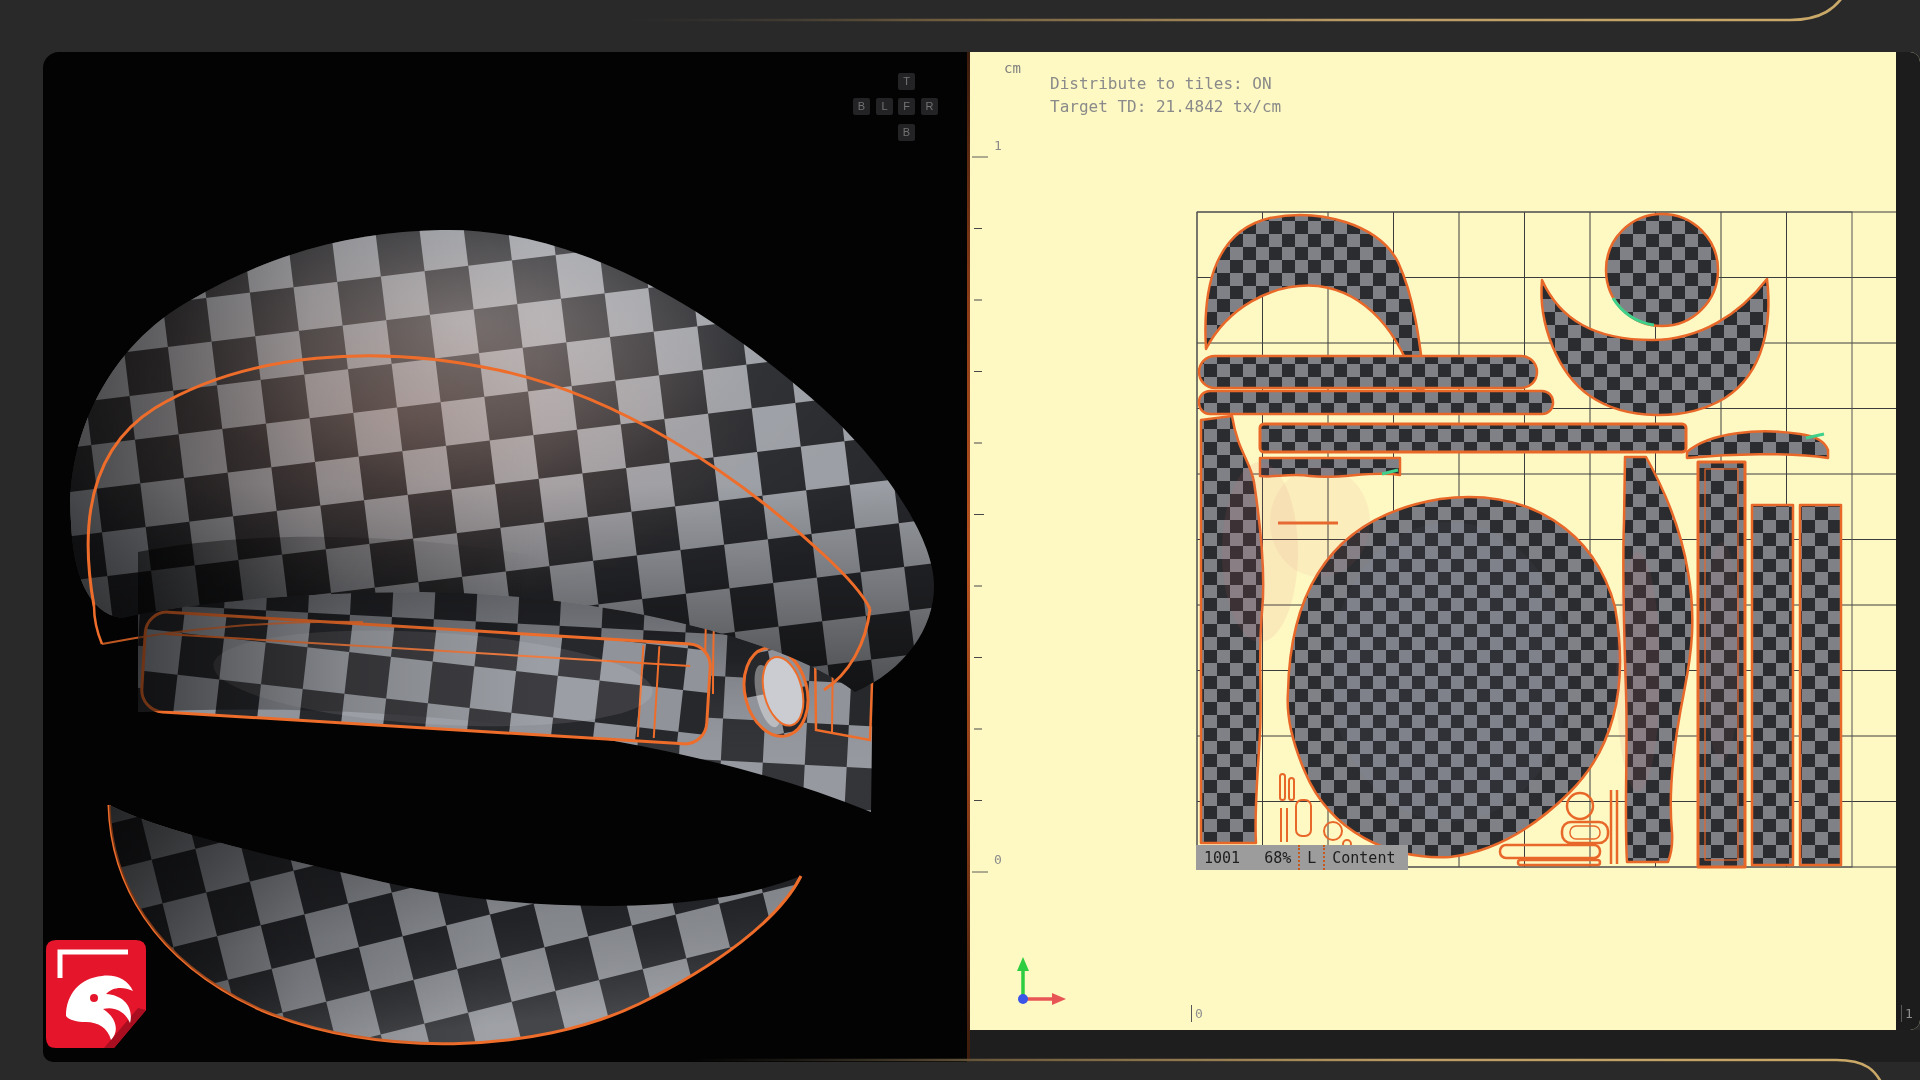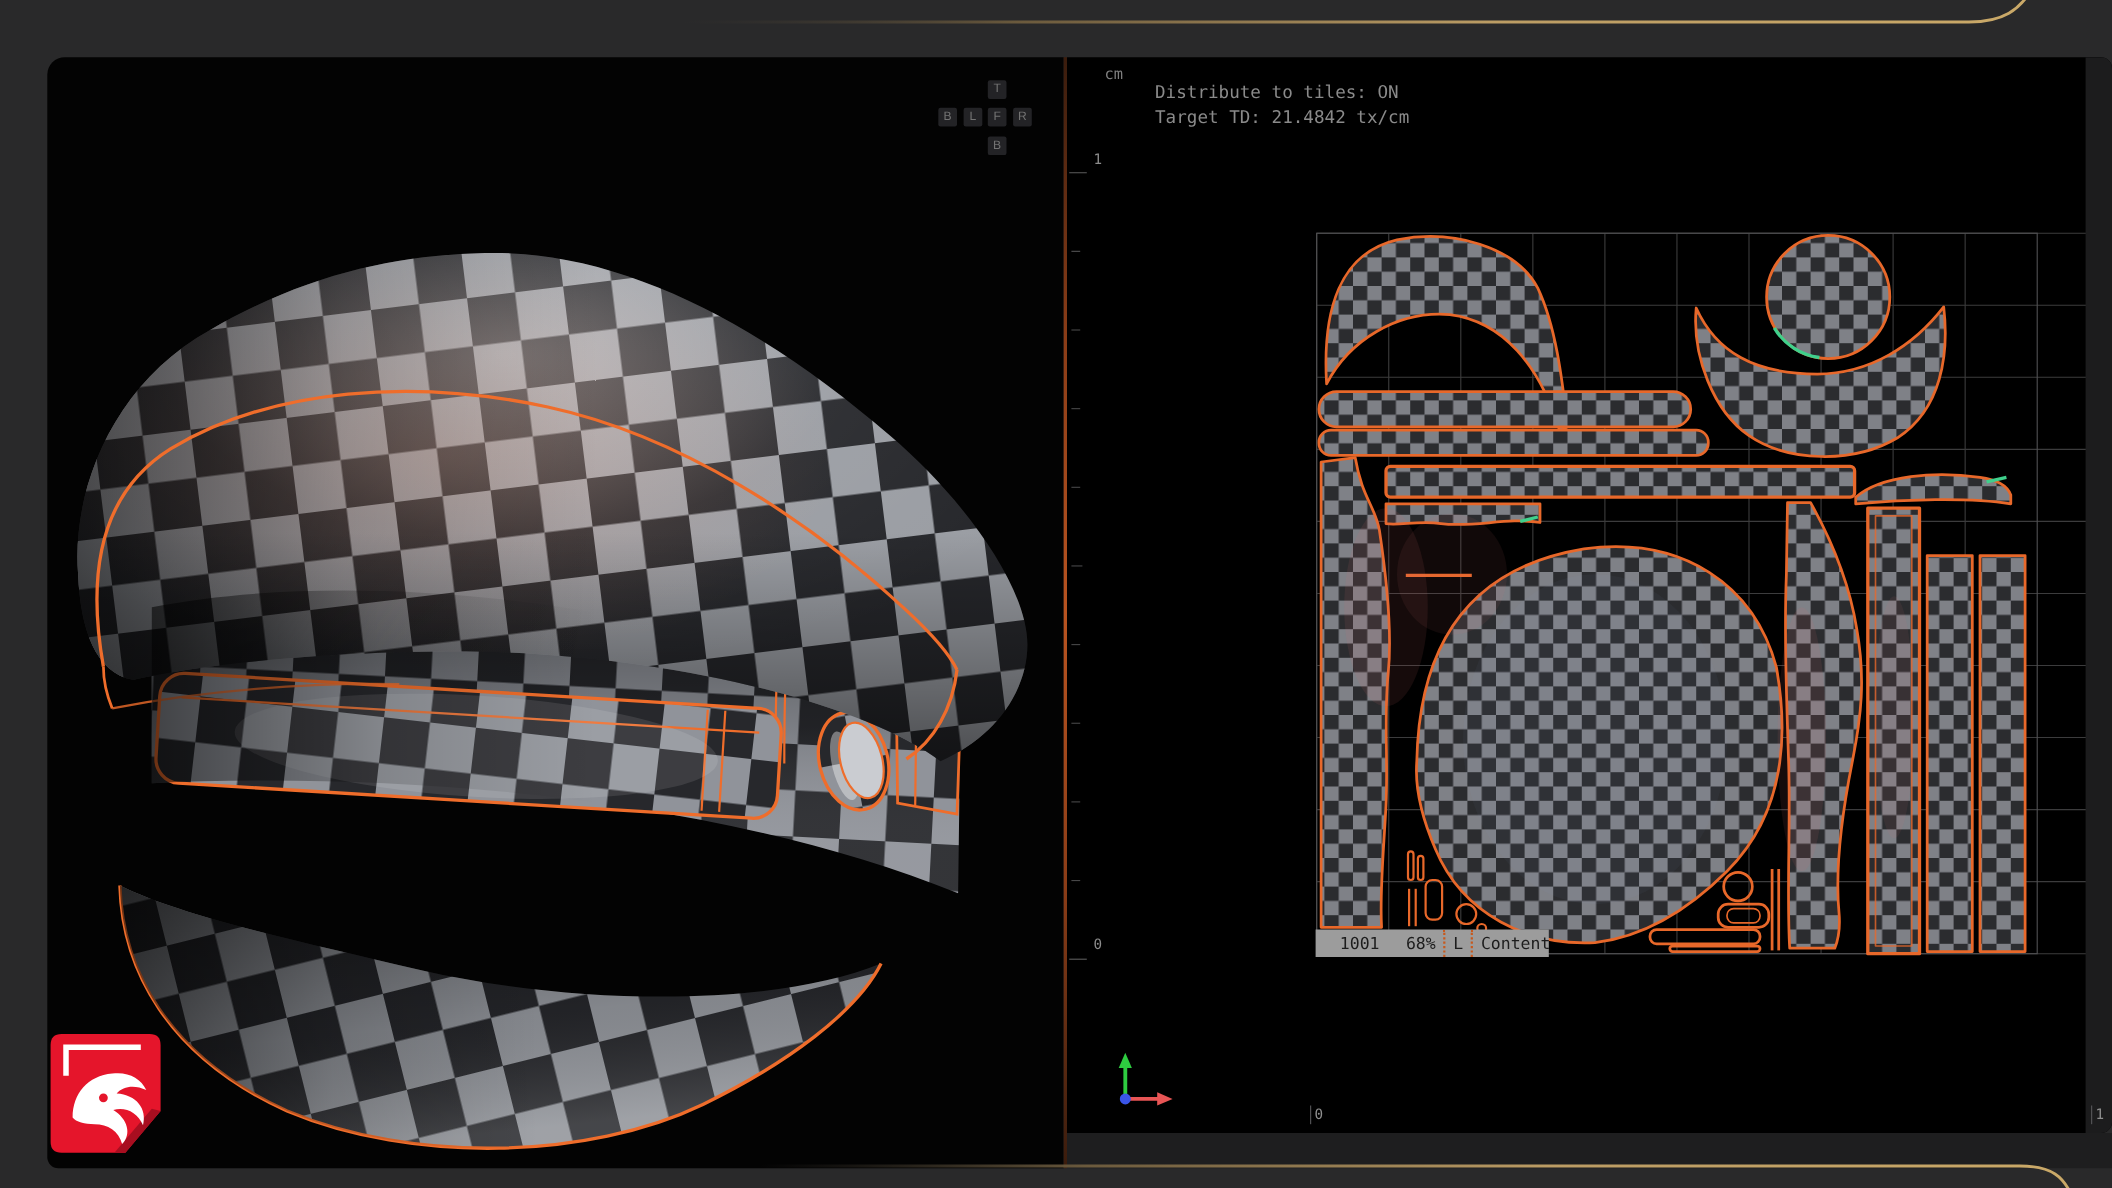--- a/index.html
+++ b/index.html
@@ -11,33 +11,33 @@
   .vp3d svg{position:absolute;left:0;top:0;}
   
   .vcube{position:absolute;left:810px;top:21px;width:92px;height:70px;}
   .vcube .cell{position:absolute;width:17px;height:17px;background:#232326;color:#737373;
                font-family:"Liberation Sans",sans-serif;font-size:11px;line-height:17px;
                text-align:center;border-radius:2px;}
   
   .divider{position:absolute;left:967px;top:52px;width:3px;height:1010px;
            background:linear-gradient(180deg,#3a1c0d 0%,#8a3c17 25%,#b85320 50%,#8a3c17 75%,#3a1c0d 100%);}
   
-  .uvp{position:absolute;left:970px;top:52px;width:950px;height:978px;background:#000000;
+  .uvp{position:absolute;left:970px;top:52px;width:950px;height:978px;background:#fef9c3;
        overflow:hidden;border-radius:0 10px 10px 0;}
   .uvp svg{position:absolute;left:0;top:0;}
   .uvp .edge{position:absolute;right:0;top:0;width:24px;height:978px;background:#1c1c1d;}
   .belowstrip{position:absolute;left:970px;top:1030px;width:950px;height:32px;background:#1e1e1f;}
   .hudtxt{position:absolute;color:#8a8a8a;font-size:16px;white-space:pre;}
   .unit{position:absolute;left:34px;top:8px;color:#7f7f7f;font-size:14px;}
   .vrul{position:absolute;color:#8b8b8b;font-size:13px;}
   .hrul{position:absolute;color:#8f8f8f;font-size:13px;height:17px;line-height:17px;
         border-left:1px solid #58585a;padding-left:3px;}
   .tilebar{position:absolute;left:226px;top:793px;width:212px;height:25px;background:#9c9c9c;
            display:flex;align-items:center;color:#1d1d1d;font-size:15px;}
-  .tilebar .udim{margin-left:22px;}
+  .tilebar .udim{margin-left:8px;}
   .tilebar .cov{margin-left:24px;}
   .tilebar .sep{width:0;height:25px;border-left:2px dotted #c7591d;margin:0 7px;}
   .tilebar .nm{letter-spacing:0;}
   
   .gold{position:absolute;left:0;top:0;pointer-events:none;}
   .logo{position:absolute;left:36px;top:934px;}
 </style>
 </head>
 <body>
 

